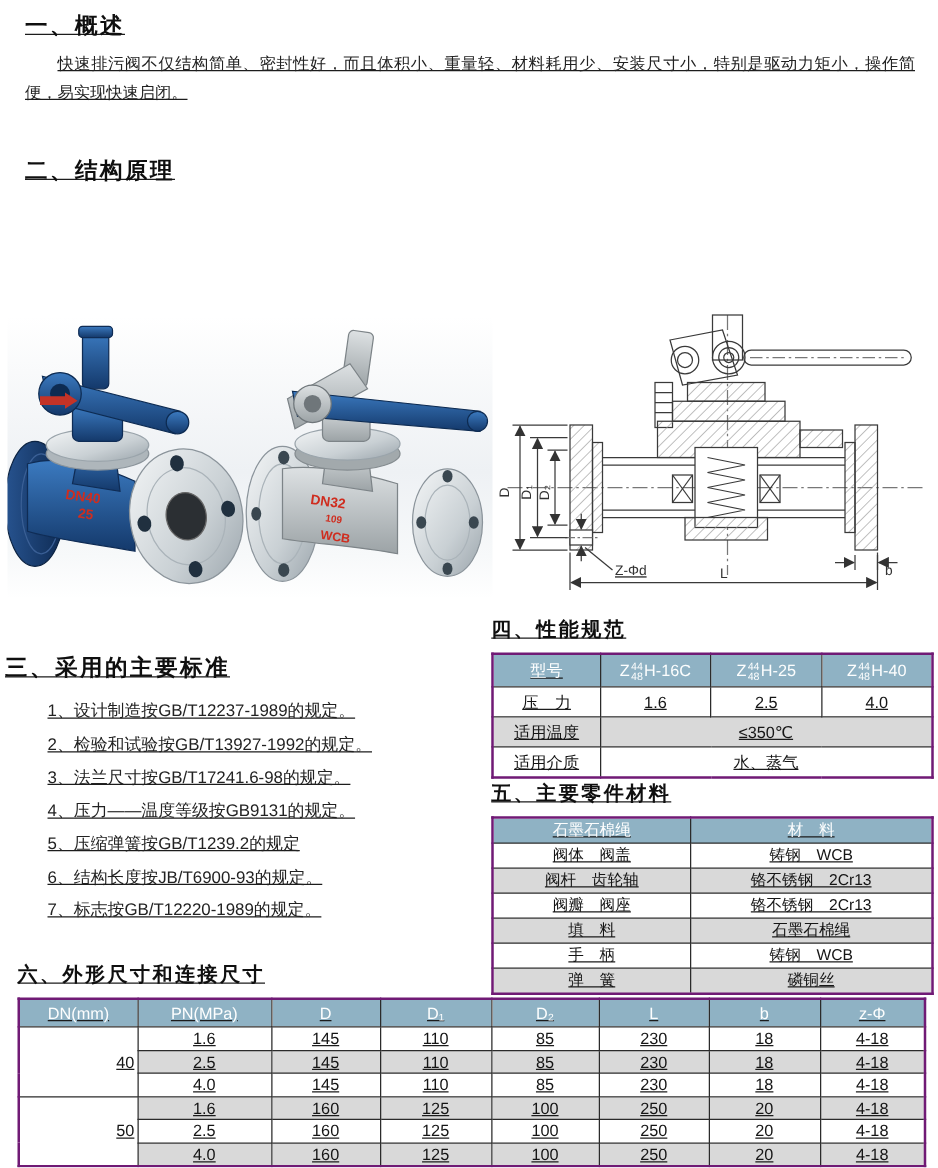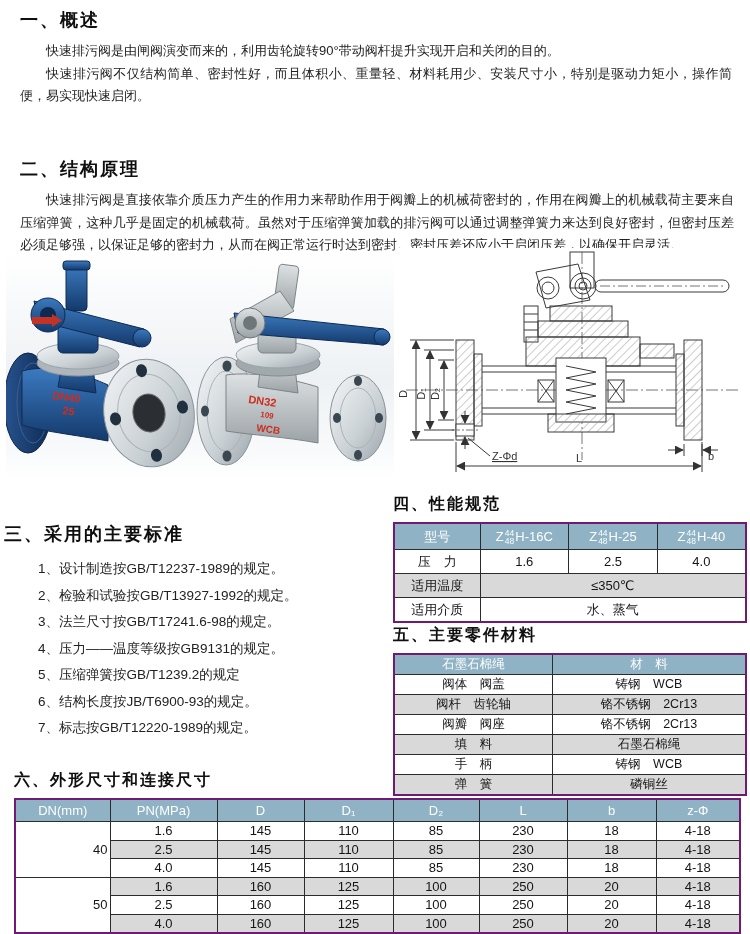--- a/index.html
+++ b/index.html
@@ -1,25 +1,25 @@
 <!DOCTYPE html>
 <html><head>
 <meta charset="utf-8">
 <style>
   html,body{margin:0;padding:0;background:#ffffff;}
   body{font-family:"Liberation Sans","DejaVu Sans",sans-serif;color:#1c1c1c;}
   #page{position:relative;width:750px;height:934px;background:#fff;overflow:hidden;}
   .sec-title{font-size:18px;font-weight:bold;letter-spacing:2px;color:#0f0f0f;}
   .para{font-size:13px;line-height:22.5px;text-indent:2em;color:#222;margin:0;text-align:justify;}
-  .blk{position:absolute;}
+  .blk{position:absolute;text-decoration:underline;}
   
   #s1{top:8px;left:20px;width:712px;}
   #s1 .sec-title{margin-bottom:8px;}
   #s2{top:124px;left:20px;width:714px;}
-  #s2 .sec-title{margin-bottom:8px;margin-top:33px;}
+  #s2 .sec-title{margin-bottom:8px;}
   #photos{top:253px;left:6px;width:388px;height:226px;background:linear-gradient(180deg,#ffffff 0%,#eef1f4 55%,#f7f9fa 85%,#ffffff 100%);display:flex;}
   #drawing{top:248px;left:398px;width:350px;height:234px;background:#fff;}
   #s3{top:522px;left:4px;width:368px;}
   #s3 .sec-title{margin-bottom:10px;}
   .std-item{font-size:13.5px;line-height:26.5px;padding-left:34px;color:#222;}
   #s4{top:494px;left:393px;width:354px;}
   #s5{top:625px;left:393px;width:354px;}
   #s6{top:770px;left:14px;width:727px;}
   .sub-title{font-size:16px;font-weight:bold;letter-spacing:2px;margin-bottom:7px;color:#0f0f0f;}
   
@@ -39,27 +39,25 @@
   svg text{font-family:"Liberation Sans","DejaVu Sans",sans-serif;}
   .mark{font-weight:bold;}
 </style>
 </head>
 <body>
 
 <div id="page">
 
   <div id="s1" class="blk">
     <div class="sec-title">一、概述</div>
-    <p class="para">快速排污阀是由闸阀演变而来的，利用齿轮旋转90°带动阀杆提升实现开启和关闭的目的。</p>
     <p class="para">快速排污阀不仅结构简单、密封性好，而且体积小、重量轻、材料耗用少、安装尺寸小，特别是驱动力矩小，操作简便，易实现快速启闭。</p>
   </div>
 
   <div id="s2" class="blk">
     <div class="sec-title">二、结构原理</div>
-    <p class="para">快速排污阀是直接依靠介质压力产生的作用力来帮助作用于阀瓣上的机械荷密封的，作用在阀瓣上的机械载荷主要来自压缩弹簧，这种几乎是固定的机械载荷。虽然对于压缩弹簧加载的排污阀可以通过调整弹簧力来达到良好密封，但密封压差必须足够强，以保证足够的密封力，从而在阀正常运行时达到密封。密封压差还应小于启闭压差，以确保开启灵活。</p>
   </div>
 
   <div id="photos" class="blk">
 
     <svg width="190" height="226" viewBox="0 0 190 226">
       <defs>
         <linearGradient id="blueG" x1="0" y1="0" x2="0" y2="1">
           <stop offset="0" stop-color="#3b7ac0"></stop>
             <stop offset="1" stop-color="#14396b"></stop>
         </linearGradient>

